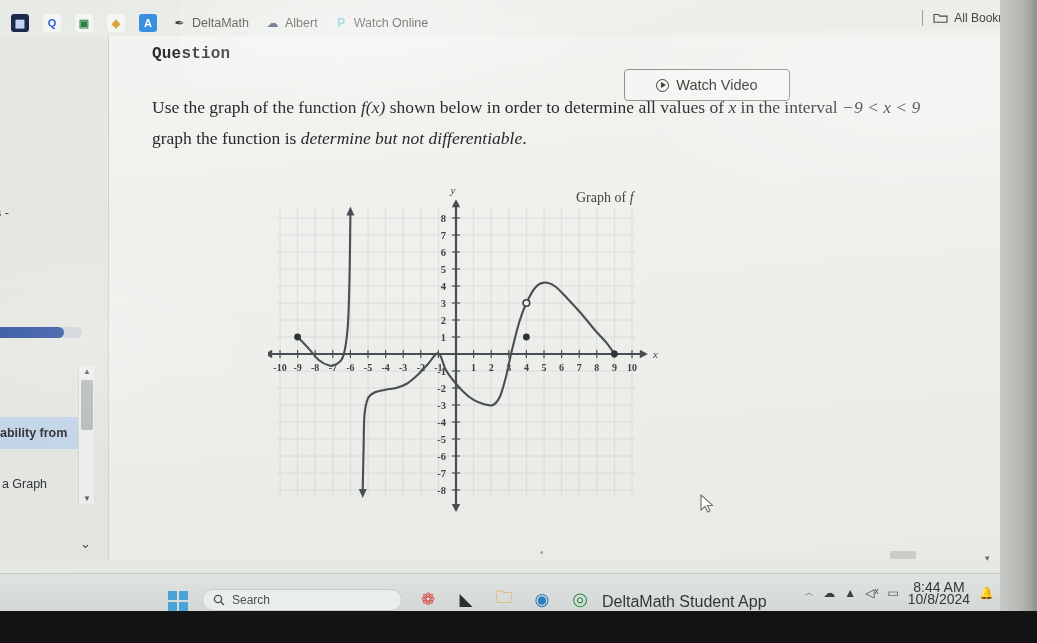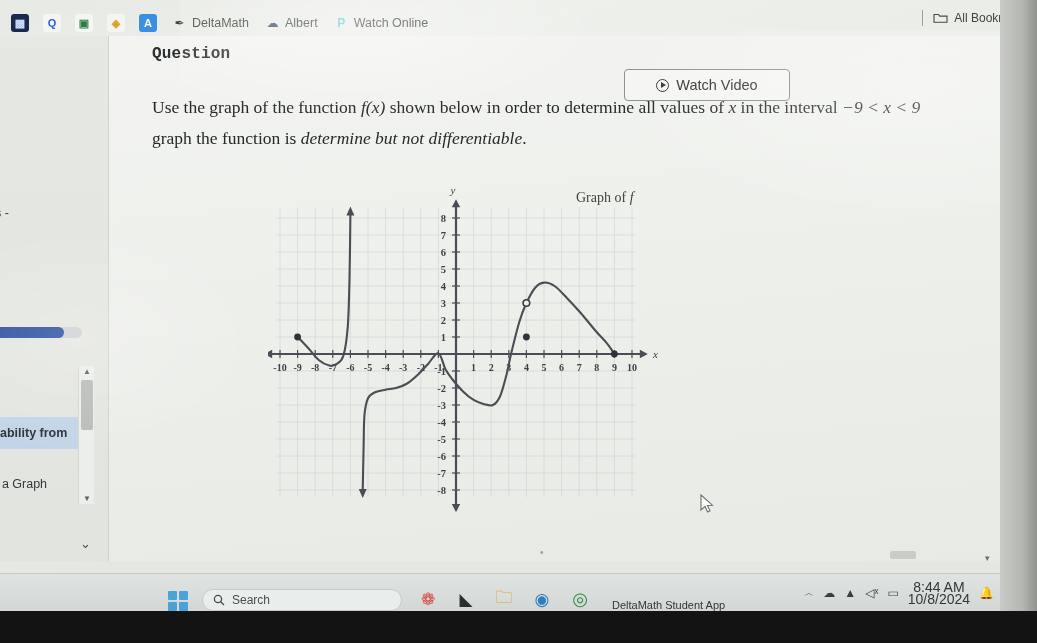--- a/index.html
+++ b/index.html
@@ -148,21 +148,21 @@
   }
   #tb-start { margin-left:168px; width:20px; height:20px; display:grid; grid-template-columns:1fr 1fr; grid-template-rows:1fr 1fr; gap:2.4px;}
   #tb-start span { background:#4aa3d6; border-radius:1px; }
   #tb-search {
     margin-left:14px; width:200px; height:22px; border-radius:12px;
     background:#e9edec; border:1px solid #c7ccca;
     display:flex; align-items:center; gap:7px; padding-left:10px;
     font-size:12px; color:#4a4e4c;
   }
   .tb-app { width:24px; height:24px; margin-left:14px; border-radius:3px; display:flex;align-items:center;justify-content:center; }
-  #tb-appname { margin-left:20px; font-size:11px; color:#33373a; white-space:nowrap;}
+  #tb-appname { margin-left:10px; font-size:16px; color:#33373a; white-space:nowrap;}
   #tb-tray { position:absolute; right:6px; top:0; height:38px; display:flex; align-items:center; gap:9px; font-size:12px; color:#3a3e40;}
   #tb-clock { text-align:center; font-size:14px; line-height:12px; color:#33373a; white-space:nowrap;}
 
   #bezel-bottom { position:absolute; left:0; top:611px; width:1037px; height:32px; background:#131313;}
   #bezel-right { position:absolute; left:1000px; top:0; width:37px; height:612px; background:linear-gradient(90deg,#c7cac5,#b4b7b2 60%,#8f928d);}
 </style>
 </head>
 <body>
 
 <div id="photo">

